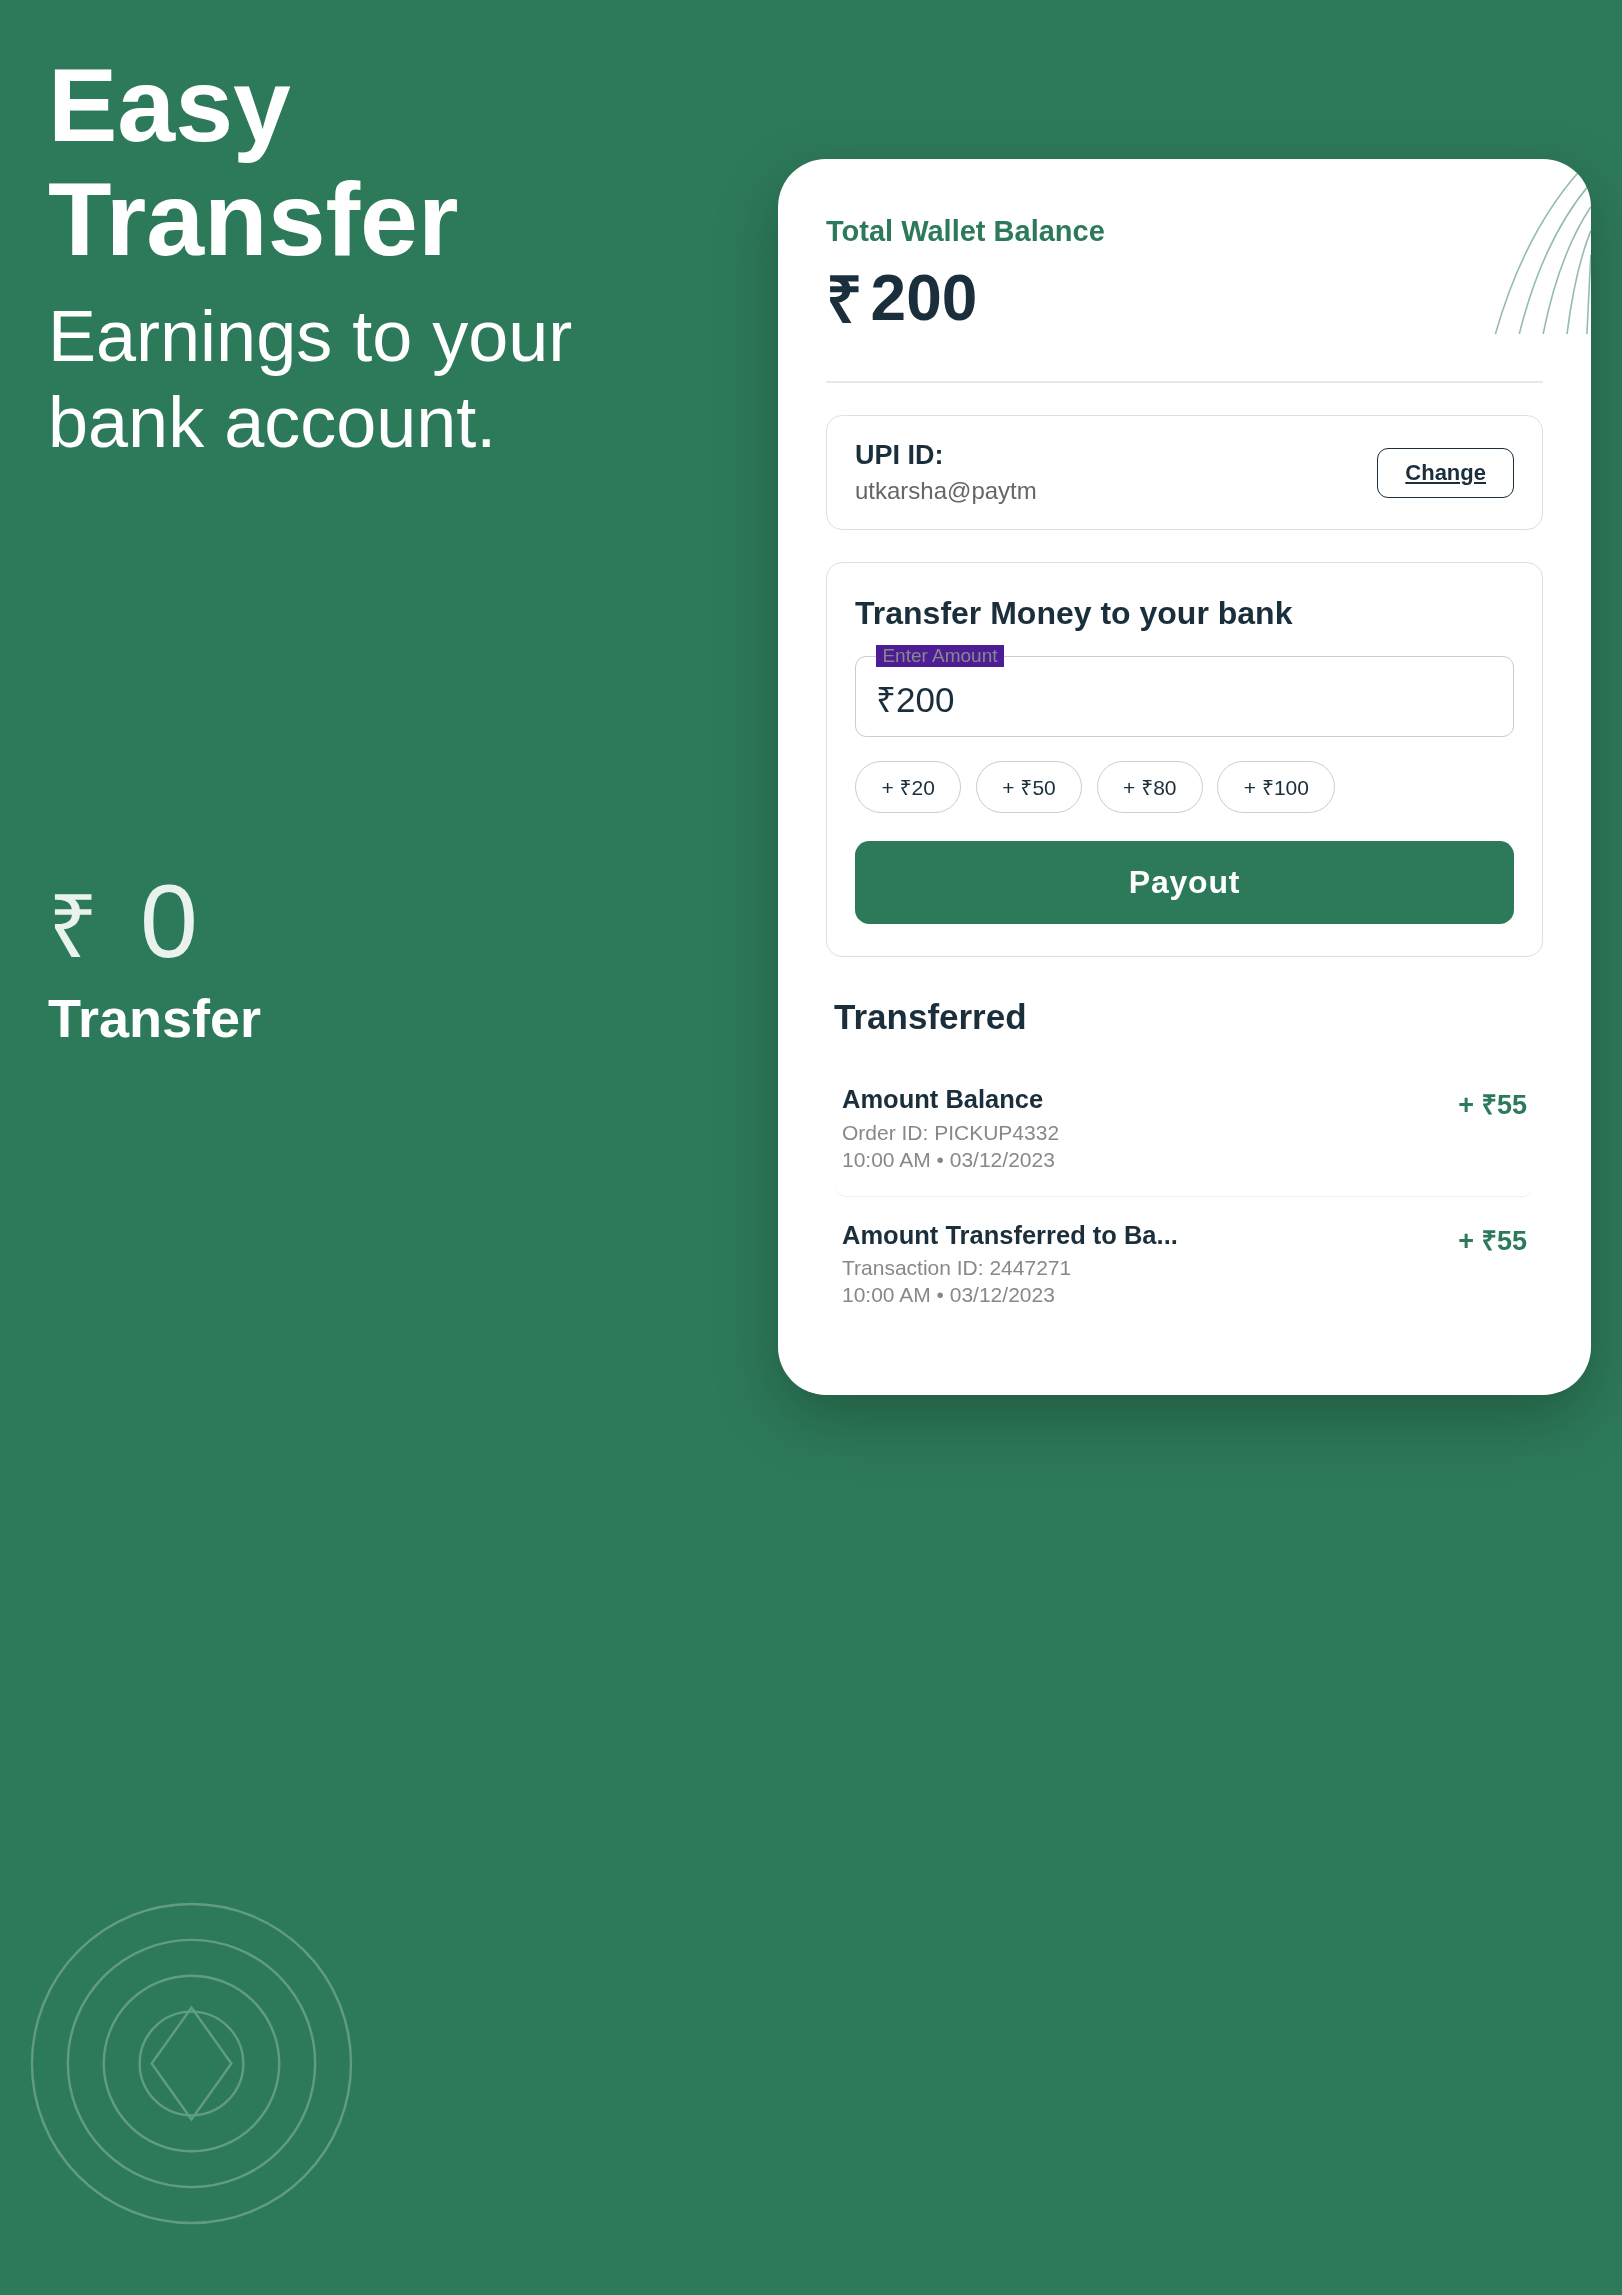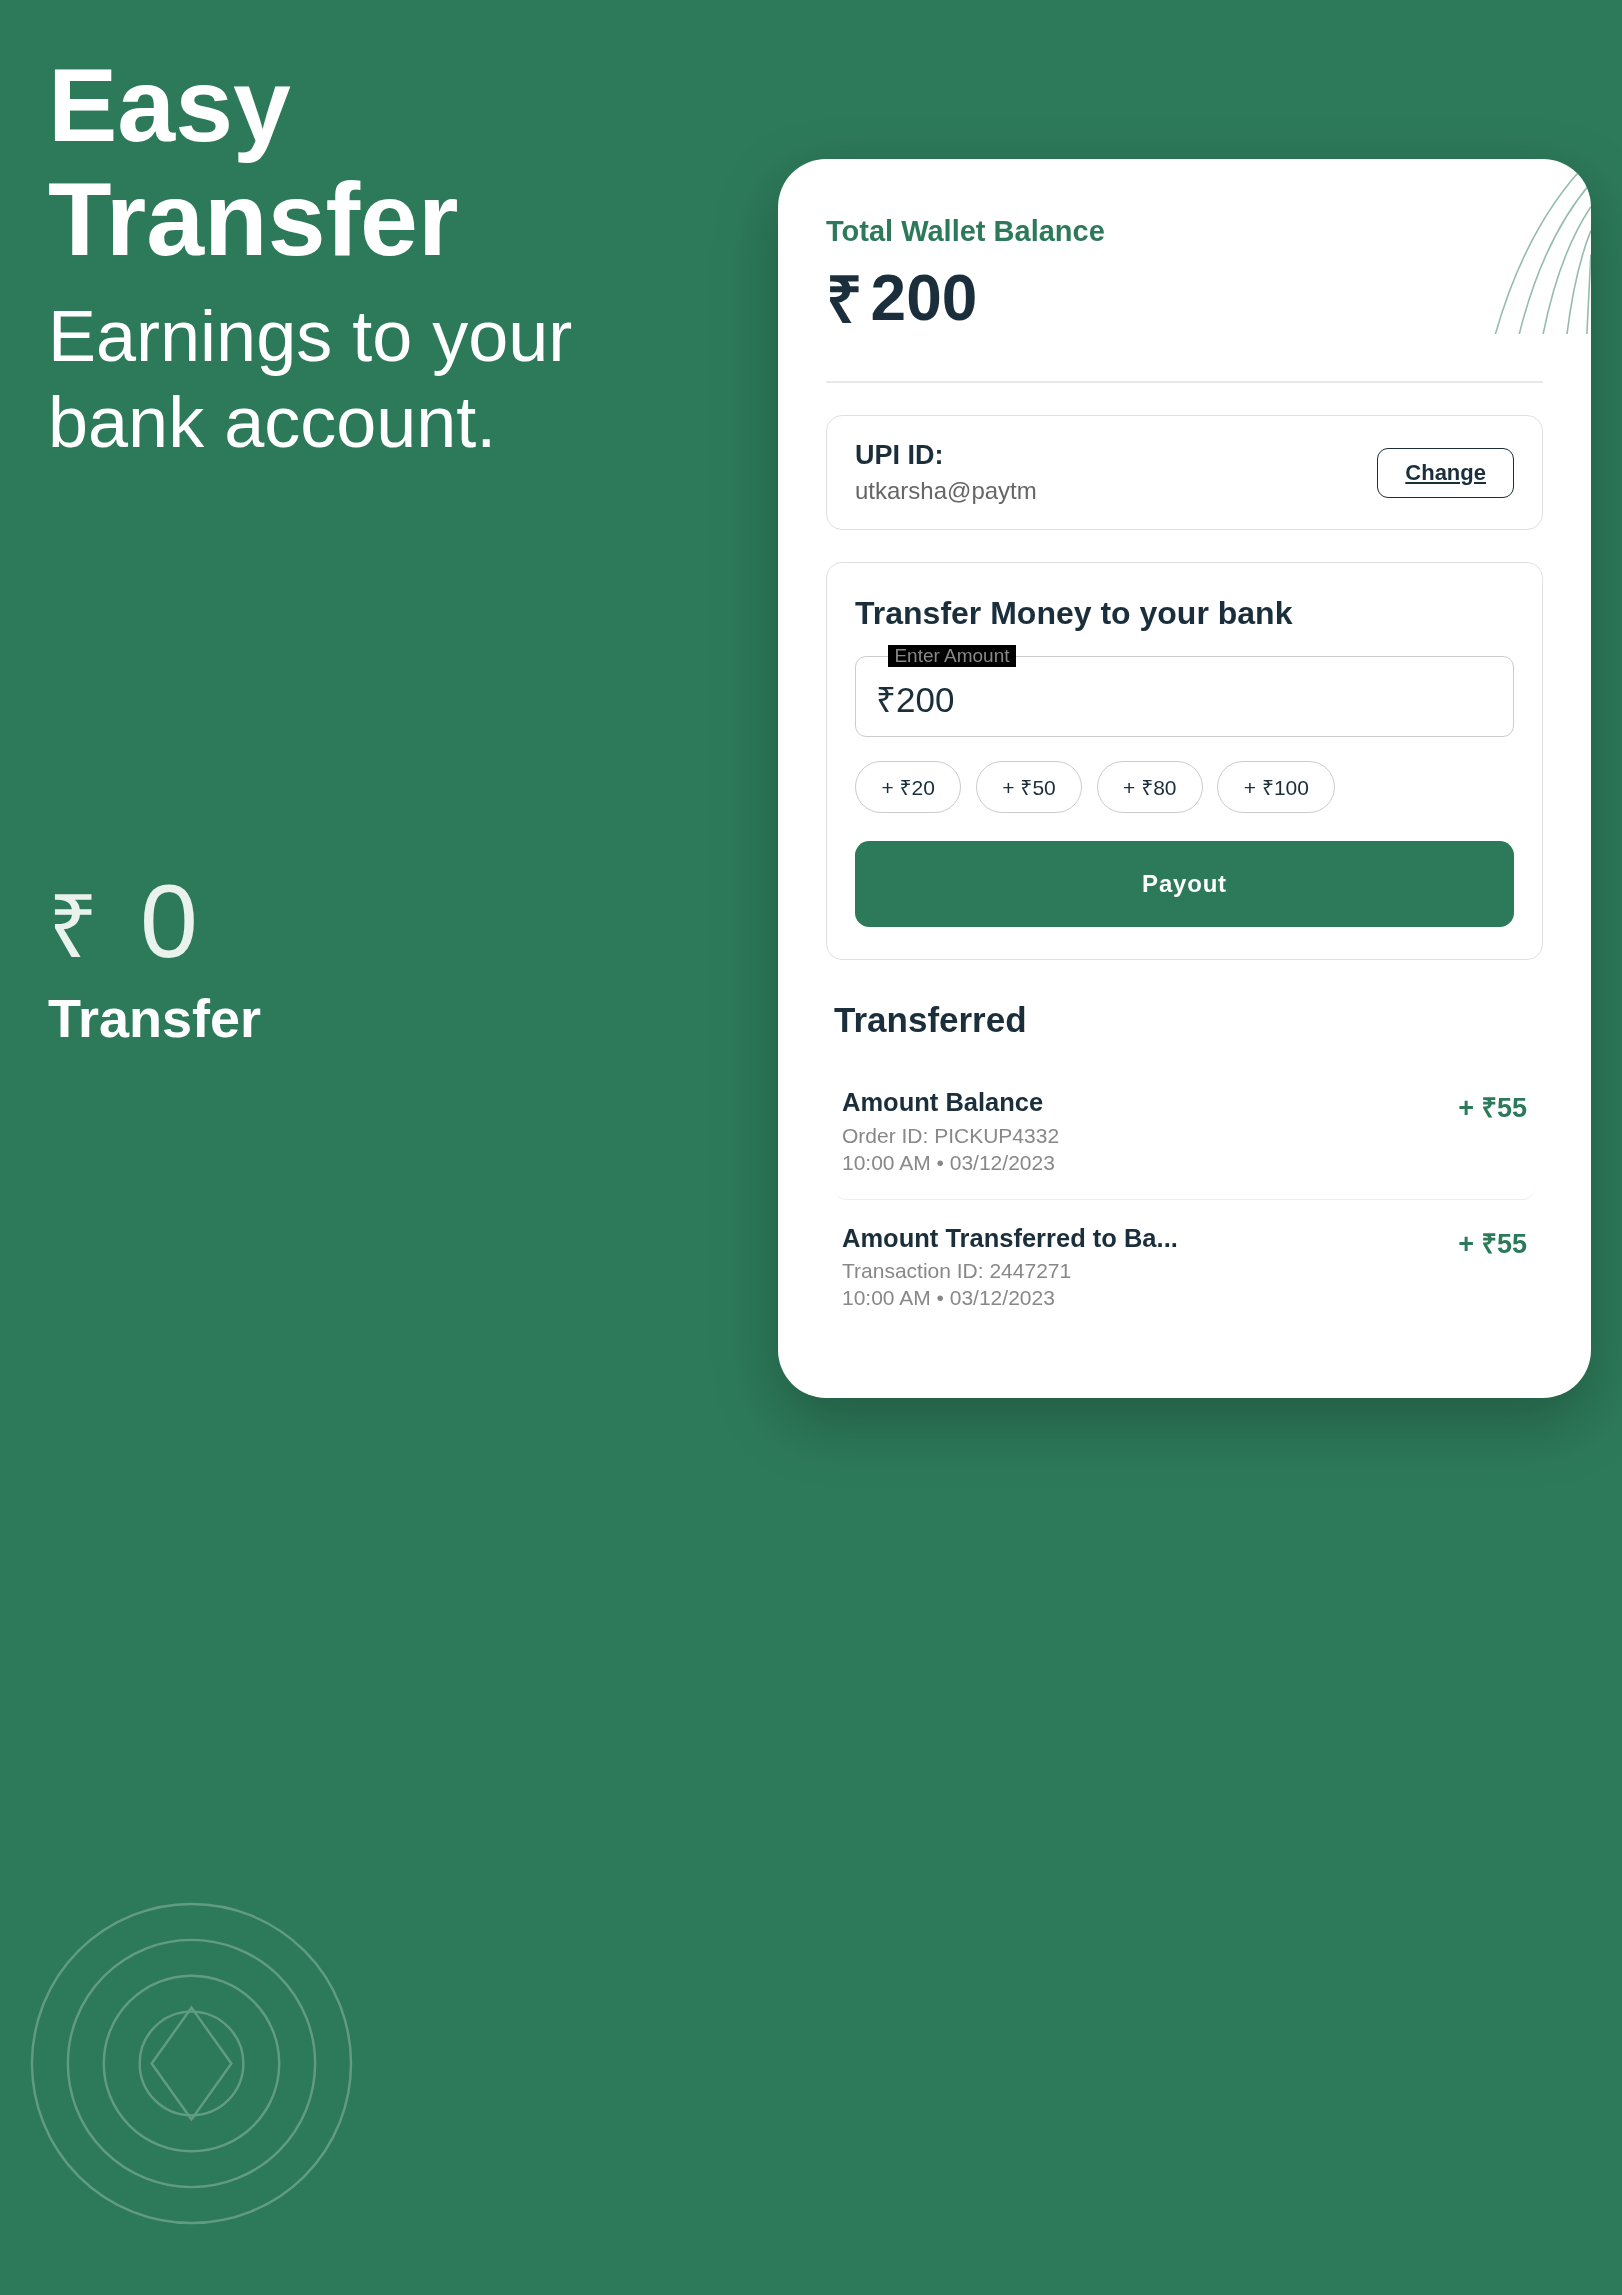--- a/index.html
+++ b/index.html
@@ -191,22 +191,22 @@
       position: relative;
       border: 1.6px solid #cccccc;
       border-radius: 11px;
       padding: 17.5px 20px 14.3px 20px;
       margin-bottom: 24px;
     }
 
     .amount-input-label {
       position: absolute;
       top: -12.8px;
-      left: 32px;
-      background: #000000;
+      left: 20px;
+      background: #4c1d95;
       padding: 0 6.4px;
       font-size: 19px;
       color: #888;
     }
 
     .amount-input-value {
       font-size: 35px;
       font-weight: 500;
       color: #1a2e3b;
     }
@@ -227,22 +227,22 @@
       background: #ffffff;
       cursor: pointer;
     }
 
     .payout-btn {
       background: #2d7a5a;
       color: #ffffff;
       border: none;
       border-radius: 14.3px;
       width: 100%;
-      padding: 29px;
-      font-size: 24px;
+      padding: 23px;
+      font-size: 32px;
       font-weight: 600;
       cursor: pointer;
       letter-spacing: 0.8px;
     }
 
     
     .transaction-section {
       padding: 0 8px;
     }
 

